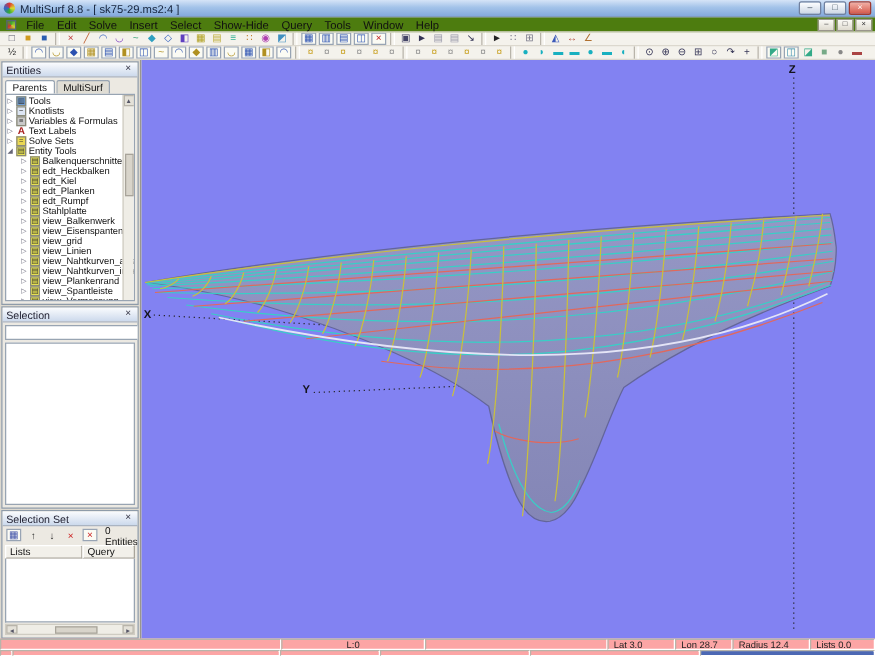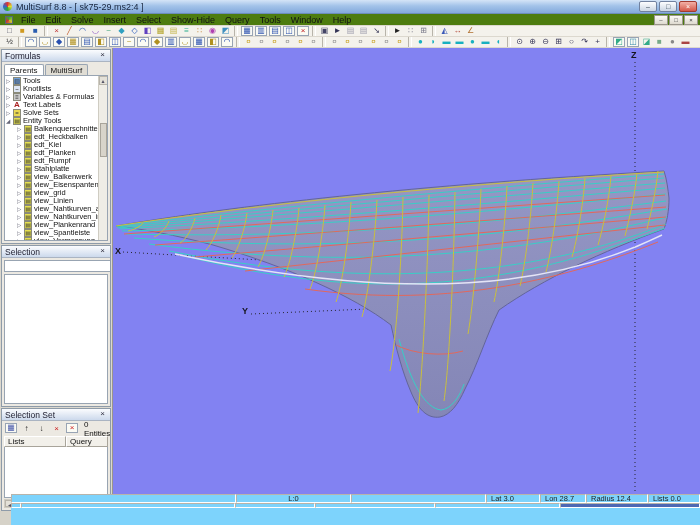--- a/index.html
+++ b/index.html
@@ -63,21 +63,21 @@
   .hcell.name{flex:1}
   .hcell.type{width:42px}
   .sellist{flex:1;background:#fff;border:1px solid #98a4b2;border-top:none;margin:0 2px}
 
   
   .viewport{flex:1;position:relative;overflow:hidden}
   .scene{position:absolute;inset:0;width:100%;height:100%}
   .axis-label{position:absolute;font-size:9px;font-weight:bold;color:#14141c}
 
   
-  .statusbar{position:absolute;left:11px;right:0;bottom:0;height:31px;background:#7dd3fc;display:flex;flex-direction:column}
+  .statusbar{position:absolute;left:0;right:0;bottom:0;height:14px;background:#fca5a5;display:flex;flex-direction:column}
   .srow{display:flex;flex:none}
   .srow1{height:9px}
   .srow2{height:5px}
   .seg{border:1px solid;border-color:#b8b4aa #fff #fff #b8b4aa;font-size:7.5px;line-height:7px;color:#222;padding:0 4px;white-space:nowrap;overflow:hidden}
   .seg.center{text-align:center}
   .seg.blue{background:#4c68b4}
 </style>
 </head>
 <body>
 
@@ -209,21 +209,21 @@
     <span class="tbi" style="--c: #888;">●</span>
     <span class="tbi" style="--c: #a44;">▬</span>
   </div>
 
 <div class="workspace">
 
   <div class="dock">
 
     <div class="panel" id="entities-panel">
       <div class="ptitle">
-        <span>Formulas</span>
+        <span>Entities</span>
         <span class="pclose">×</span>
       </div>
       <div class="tabs">
         <span class="tab active">Parents</span>
         <span class="tab">MultiSurf</span>
       </div>
       <div class="tree">
         <div>
 
         <div class="trow" data-lvl="0" style="--c: #6f9fd8;">

